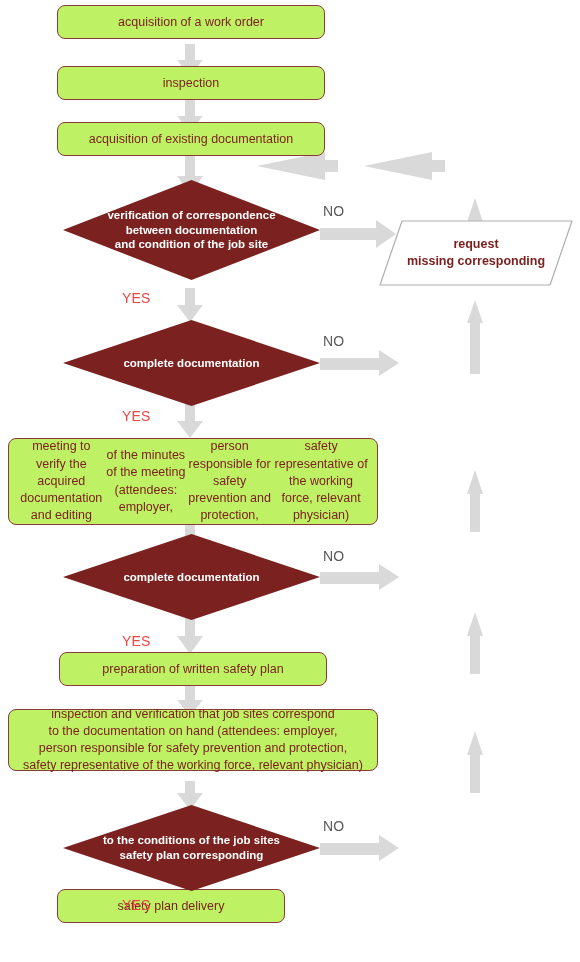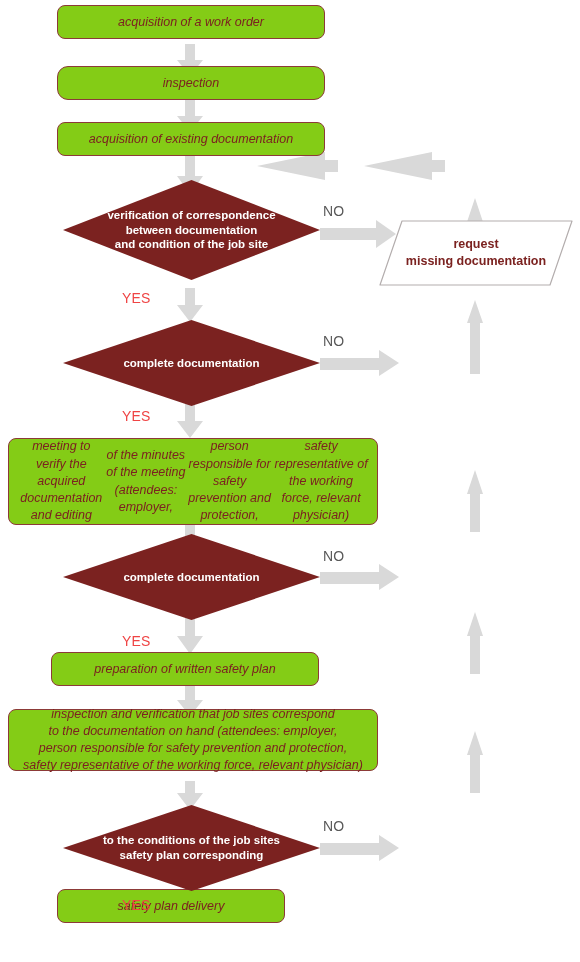--- a/index.html
+++ b/index.html
@@ -31,26 +31,25 @@
     box-sizing: border-box;
     display: flex;
     align-items: center;
     justify-content: center;
     text-align: center;
   }
   
   .proc {
     border: 1px solid #8C3A38;
     border-radius: 8px;
-    background: #84cc16;
+    background: #bef264;
     color: #7B2220;
     font-size: 12.5px;
     line-height: 1.32;
     padding: 3px 8px;
-    font-style: italic;
   }
   .proc.multiline {
     font-size: 12.5px;
     line-height: 1.38;
   }
   
   .decision {
     color: #ffffff;
     font-weight: bold;
     font-size: 11.5px;
@@ -147,21 +146,21 @@
       <path d="M432,160 L432,152 L364,166 L432,180 L432,172 Z"></path>
       <rect x="425" y="160" width="20" height="12"></rect>
 
     </g>
   </svg>
 
   <div class="node proc" style="left:57px; top:5px; width:268px; height:34px;">
     <span>acquisition of a work order</span>
   </div>
 
-  <div class="node proc" style="left:57px; top:66px; width:268px; height:34px;border-radius:11px;">
+  <div class="node proc" style="left:57px; top:66px; width:268px; height:34px;">
     <span>inspection</span>
   </div>
 
   <div class="node proc" style="left:57px; top:122px; width:268px; height:34px;">
     <span>acquisition of existing documentation</span>
   </div>
 
   <div class="node decision" style="left:63px; top:180px; width:257px; height:100px;">
     <svg class="diamond-bg" viewBox="0 0 257 100" preserveAspectRatio="none">
       <polygon points="128.5,0 257,50 128.5,100 0,50" fill="#7B2220"></polygon>
@@ -172,21 +171,21 @@
       <div>and condition of the job site</div>
     </div>
   </div>
 
   <div class="node" style="left:378px; top:219px; width:196px; height:68px;font-weight:bold;">
     <svg class="diamond-bg" viewBox="0 0 196 68" preserveAspectRatio="none">
       <path d="M24,2 L194,2 L172,66 L2,66 Z" fill="#FFFFFF" stroke="#B3ADAD" stroke-width="1.2" stroke-linejoin="round"></path>
     </svg>
     <div class="io-label">
       <div>request</div>
-      <div>missing documentation</div>
+      <div>missing corresponding</div>
     </div>
   </div>
 
   <div class="node decision" style="left:63px; top:320px; width:257px; height:86px;">
     <svg class="diamond-bg" viewBox="0 0 257 86" preserveAspectRatio="none">
       <polygon points="128.5,0 257,43 128.5,86 0,43" fill="#7B2220"></polygon>
     </svg>
     <div class="dlabel">
       <div>complete documentation</div>
     </div>
@@ -201,21 +200,21 @@
 
   <div class="node decision" style="left:63px; top:534px; width:257px; height:86px;">
     <svg class="diamond-bg" viewBox="0 0 257 86" preserveAspectRatio="none">
       <polygon points="128.5,0 257,43 128.5,86 0,43" fill="#7B2220"></polygon>
     </svg>
     <div class="dlabel">
       <div>complete documentation</div>
     </div>
   </div>
 
-  <div class="node proc" style="left:51px; top:652px; width:268px; height:34px;">
+  <div class="node proc" style="left:59px; top:652px; width:268px; height:34px;">
     <span>preparation of written safety plan</span>
   </div>
 
   <div class="node proc multiline" style="left:8px; top:709px; width:370px; height:62px; flex-direction:column;">
     <div>inspection and verification that job sites correspond</div>
     <div>to the documentation on hand (attendees: employer,</div>
     <div>person responsible for safety prevention and protection,</div>
     <div>safety representative of the working force, relevant physician)</div>
   </div>
 

